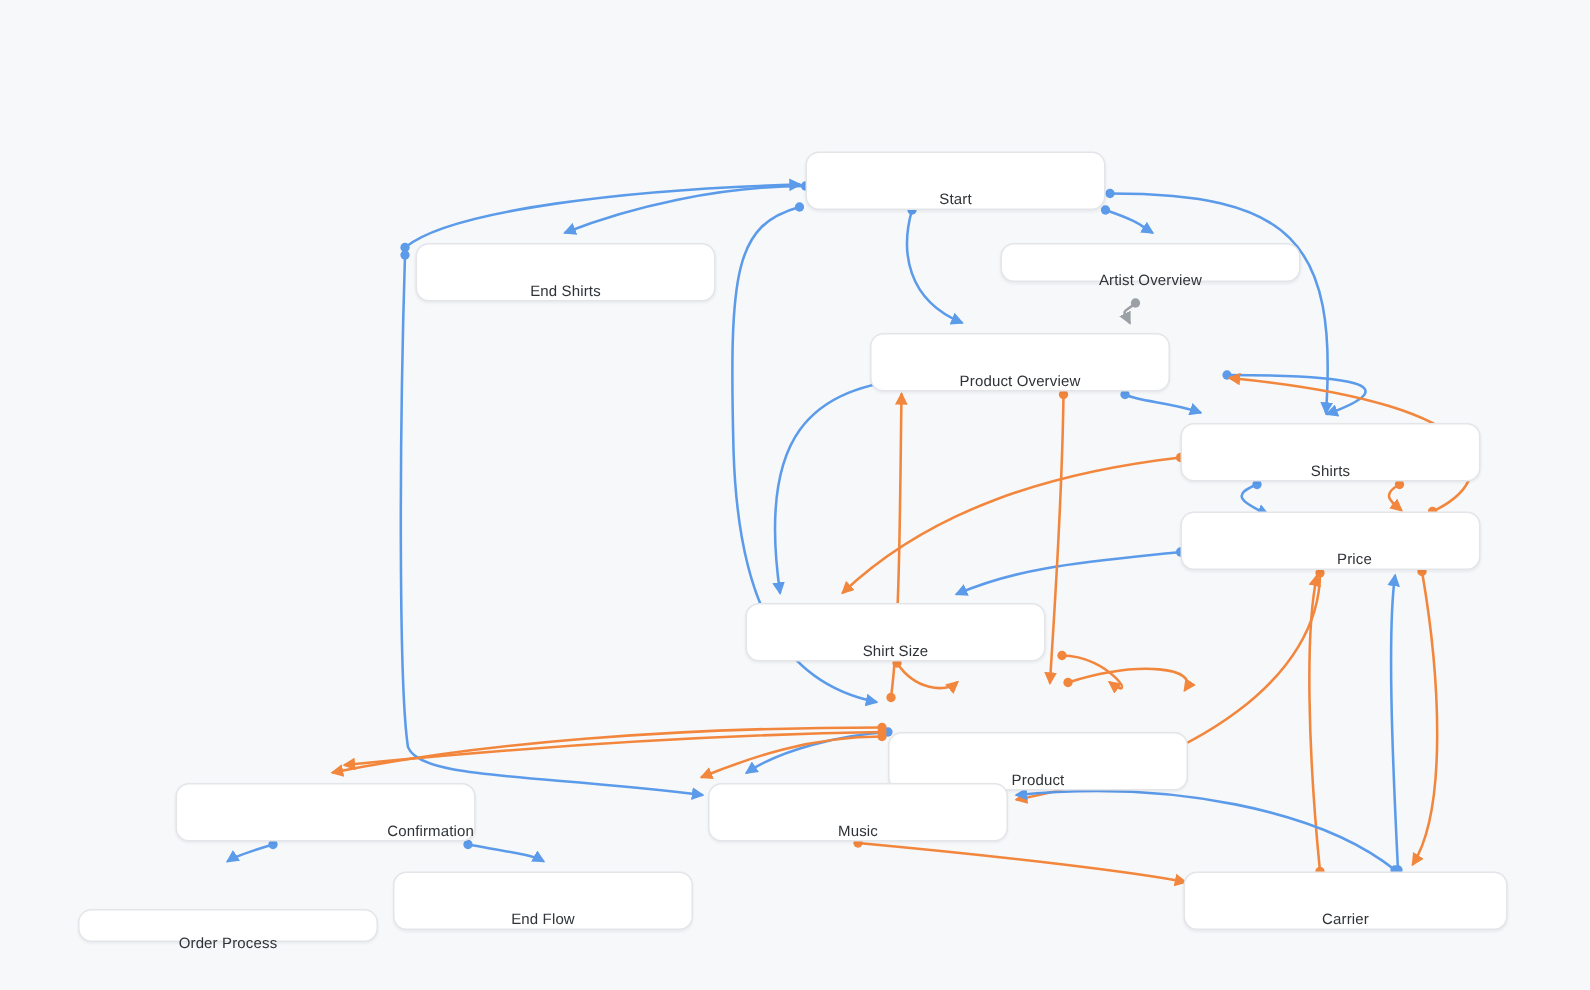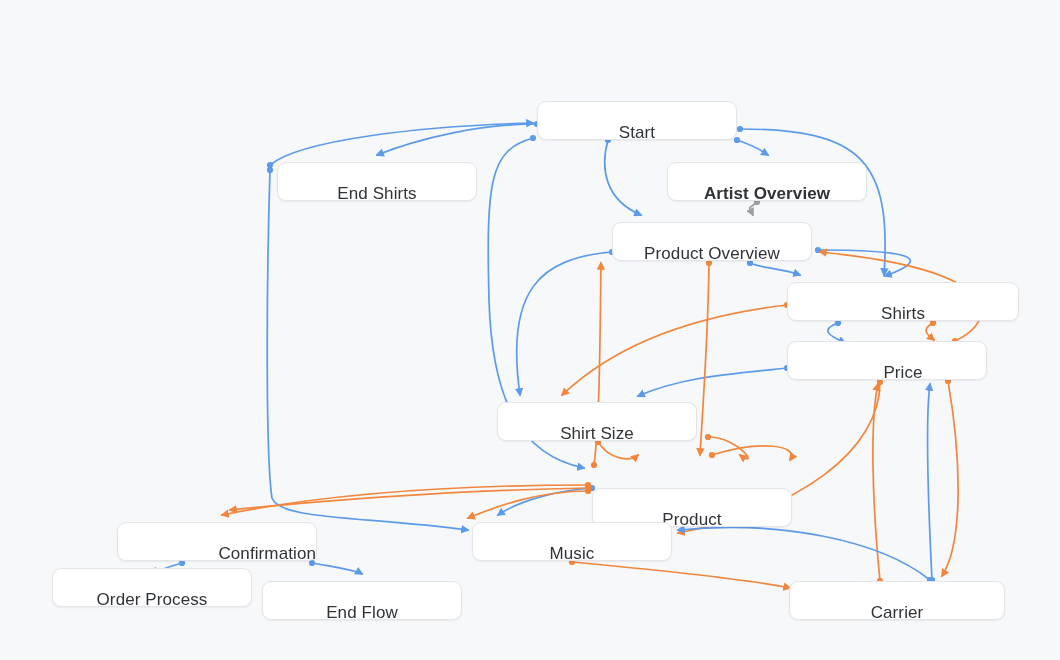--- a/index.html
+++ b/index.html
@@ -28,21 +28,21 @@
     box-sizing: border-box;
     background: #ffffff;
     border: 1px solid #e3e5e9;
     border-radius: 9px;
     display: flex;
     align-items: center;
     justify-content: center;
     box-shadow: 0 1px 2px rgba(16, 24, 40, 0.06);
   }
   .node-label {
-    font-size: 17px;
+    font-size: 10px;
     color: #2f3337;
     letter-spacing: 0.1px;
     white-space: nowrap;
     font-family: "Liberation Sans", sans-serif;
     margin-top: 25px;
   }
   .node-badge {
     position: absolute;
     left: -14px;
     top: 0;
@@ -146,45 +146,45 @@
       </g>
   </svg>
 
   <div id="nodes-group">
       <div class="node" style="left: 537px; top: 101px; width: 200px; height: 39px;">
         <span class="node-label">Start</span>
       </div>
       <div class="node" style="left: 277px; top: 162px; width: 200px; height: 39px;">
         <span class="node-label">End Shirts</span>
       </div>
-      <div class="node" style="left: 667px; top: 162px; width: 200px; height: 39px; font-weight: bold;">
+      <div class="node" style="left: 667px; top: 162px; width: 200px; height: 26px;">
         <span class="node-label">Artist Overview</span>
       </div>
-      <div class="node" style="left: 612px; top: 222px; width: 200px; height: 39px;">
+      <div class="node" style="left: 580px; top: 222px; width: 200px; height: 39px;">
         <span class="node-label">Product Overview</span>
       </div>
-      <div class="node" style="left: 787px; top: 282px; width: 232px; height: 39px;">
+      <div class="node" style="left: 787px; top: 282px; width: 200px; height: 39px;">
         <span class="node-label">Shirts</span>
       </div>
       <div class="node" style="left: 787px; top: 341px; width: 200px; height: 39px; padding-left: 32px;">
         <span class="node-label">Price</span>
       </div>
       <div class="node" style="left: 497px; top: 402px; width: 200px; height: 39px; align-items: center;">
         <span class="node-label">Shirt Size</span>
       </div>
       <div class="node" style="left: 592px; top: 488px; width: 200px; height: 39px;">
         <span class="node-label">Product</span>
       </div>
       <div class="node" style="left: 117px; top: 522px; width: 200px; height: 39px; justify-content: flex-end;">
         <span class="node-label">Confirmation</span>
       </div>
       <div class="node" style="left: 472px; top: 522px; width: 200px; height: 39px;">
         <span class="node-label">Music</span>
       </div>
-      <div class="node" style="left: 52px; top: 568px; width: 200px; height: 39px;">
+      <div class="node" style="left: 52px; top: 606px; width: 200px; height: 22px;">
         <div class="node-badge">
           <svg width="15" height="15" viewBox="0 0 16 16" aria-hidden="true">
             <circle cx="8" cy="3" r="2.1" fill="#3c4043"></circle>
             <rect x="1.2" y="11.2" width="4.2" height="4.2" rx="0.7" fill="#3c4043"></rect>
             <rect x="10.6" y="11.2" width="4.2" height="4.2" rx="0.7" fill="#3c4043"></rect>
             <path d="M8 5.1 L8 7.6 M3.3 11.2 L3.3 8.6 L12.7 8.6 L12.7 11.2" stroke="#3c4043" stroke-width="1.25" fill="none"></path>
           </svg>
         </div>
         <span class="node-label">Order Process</span>
       </div>

